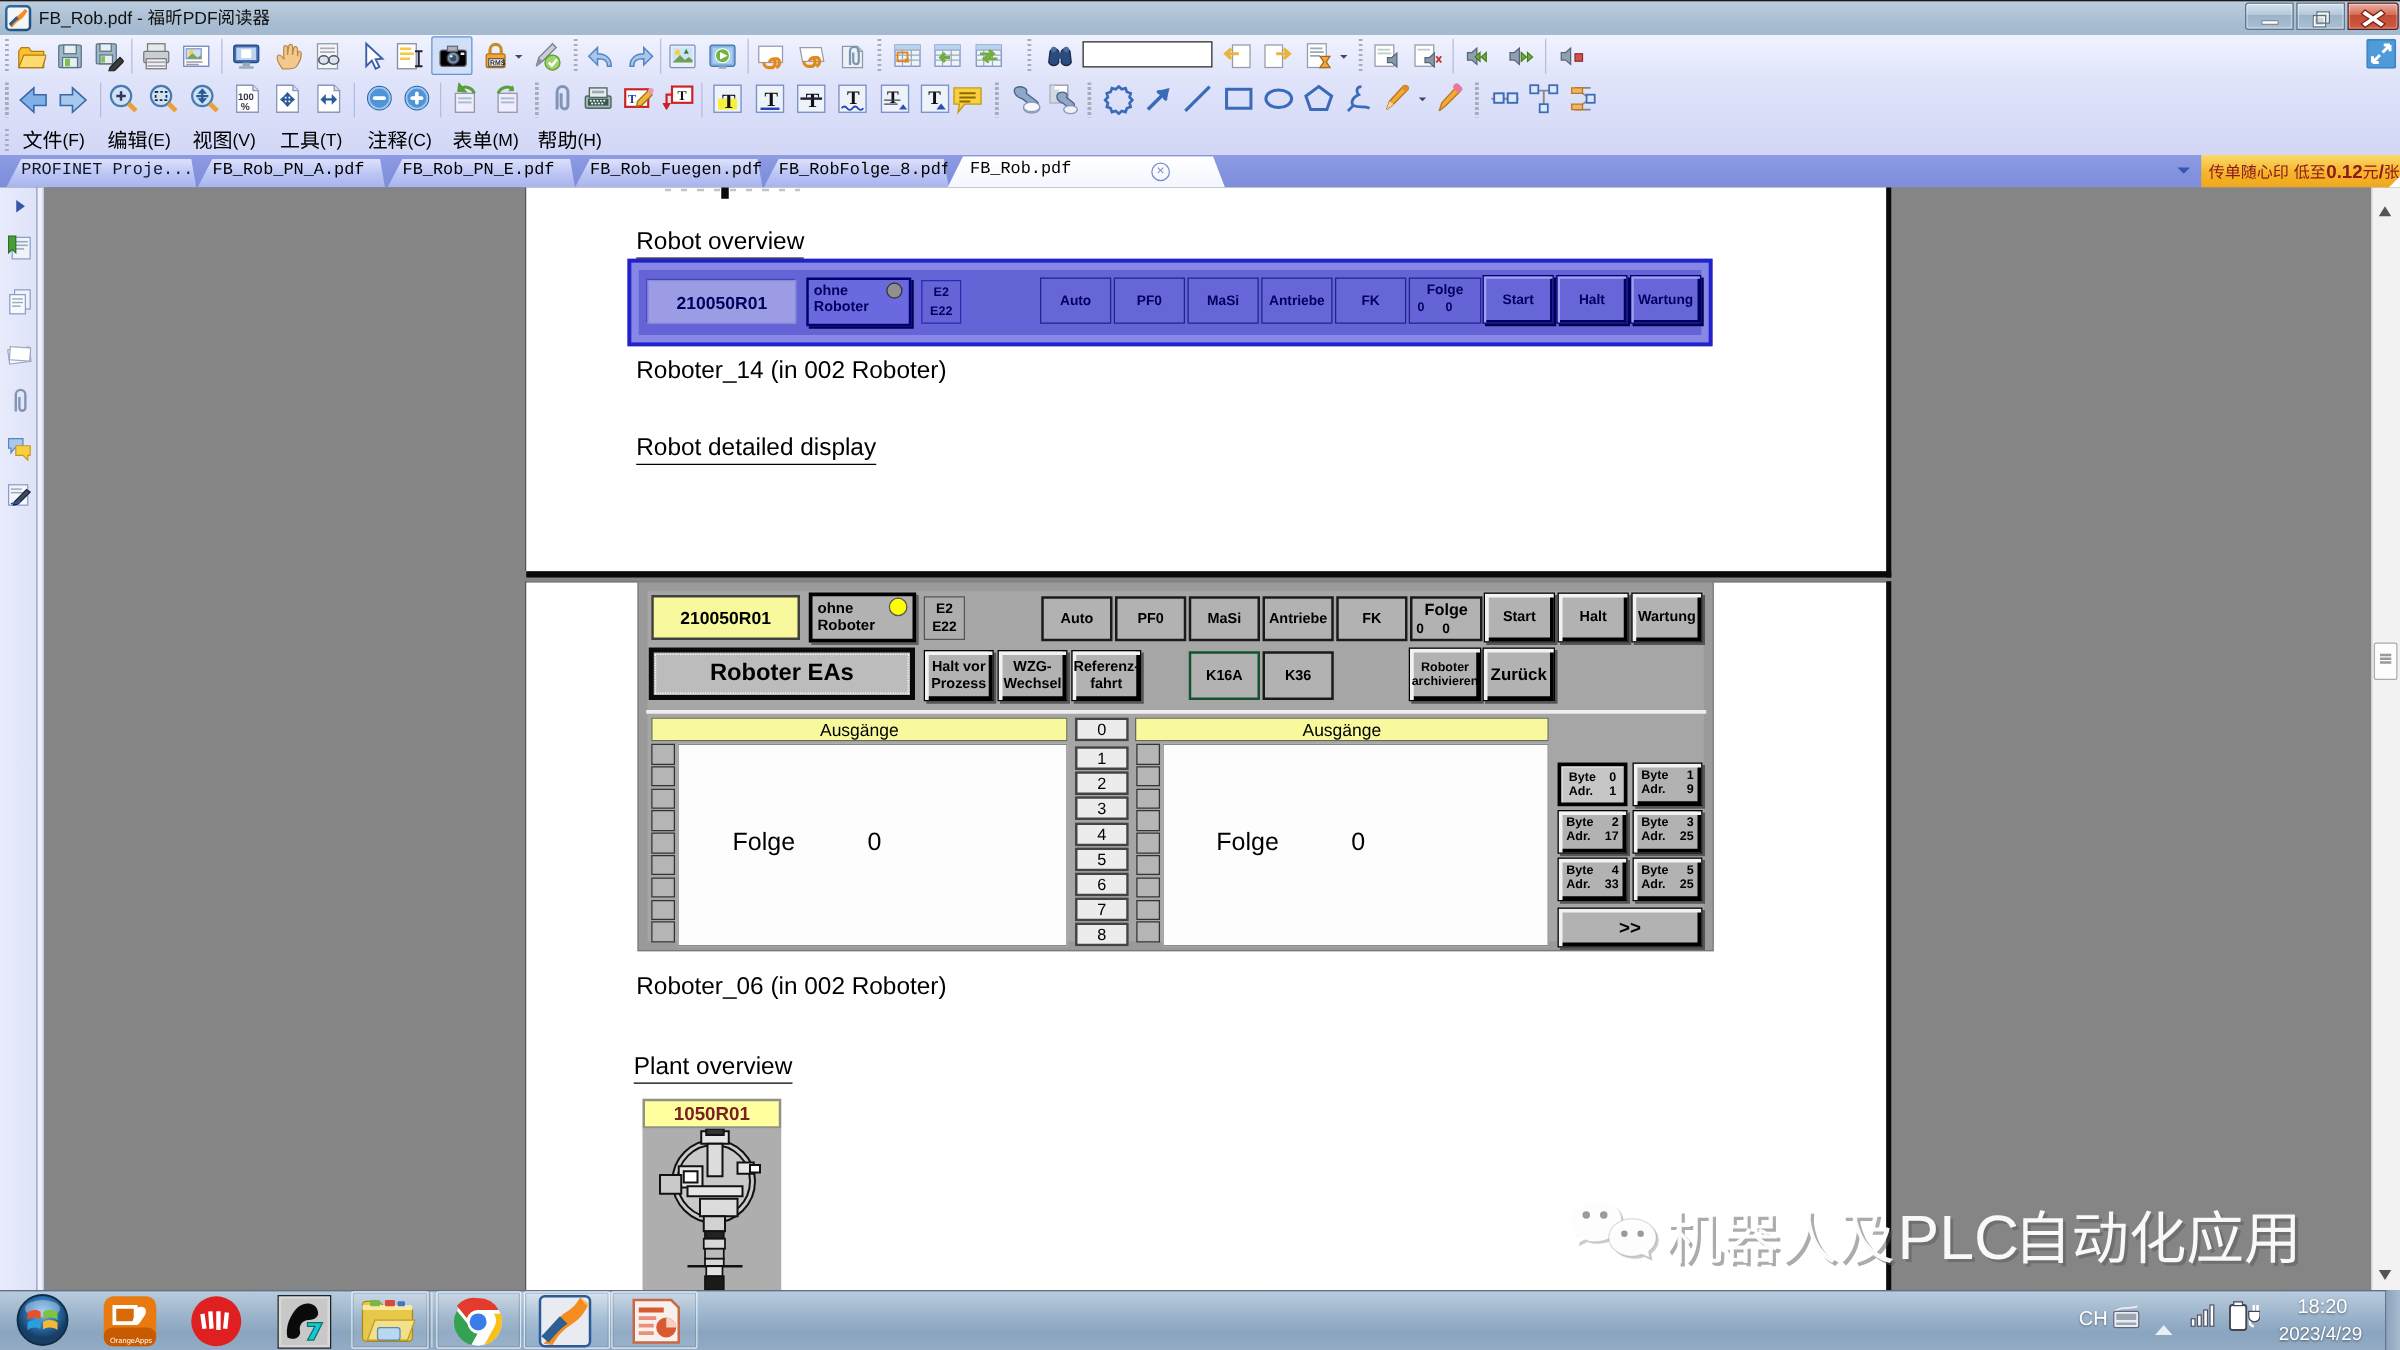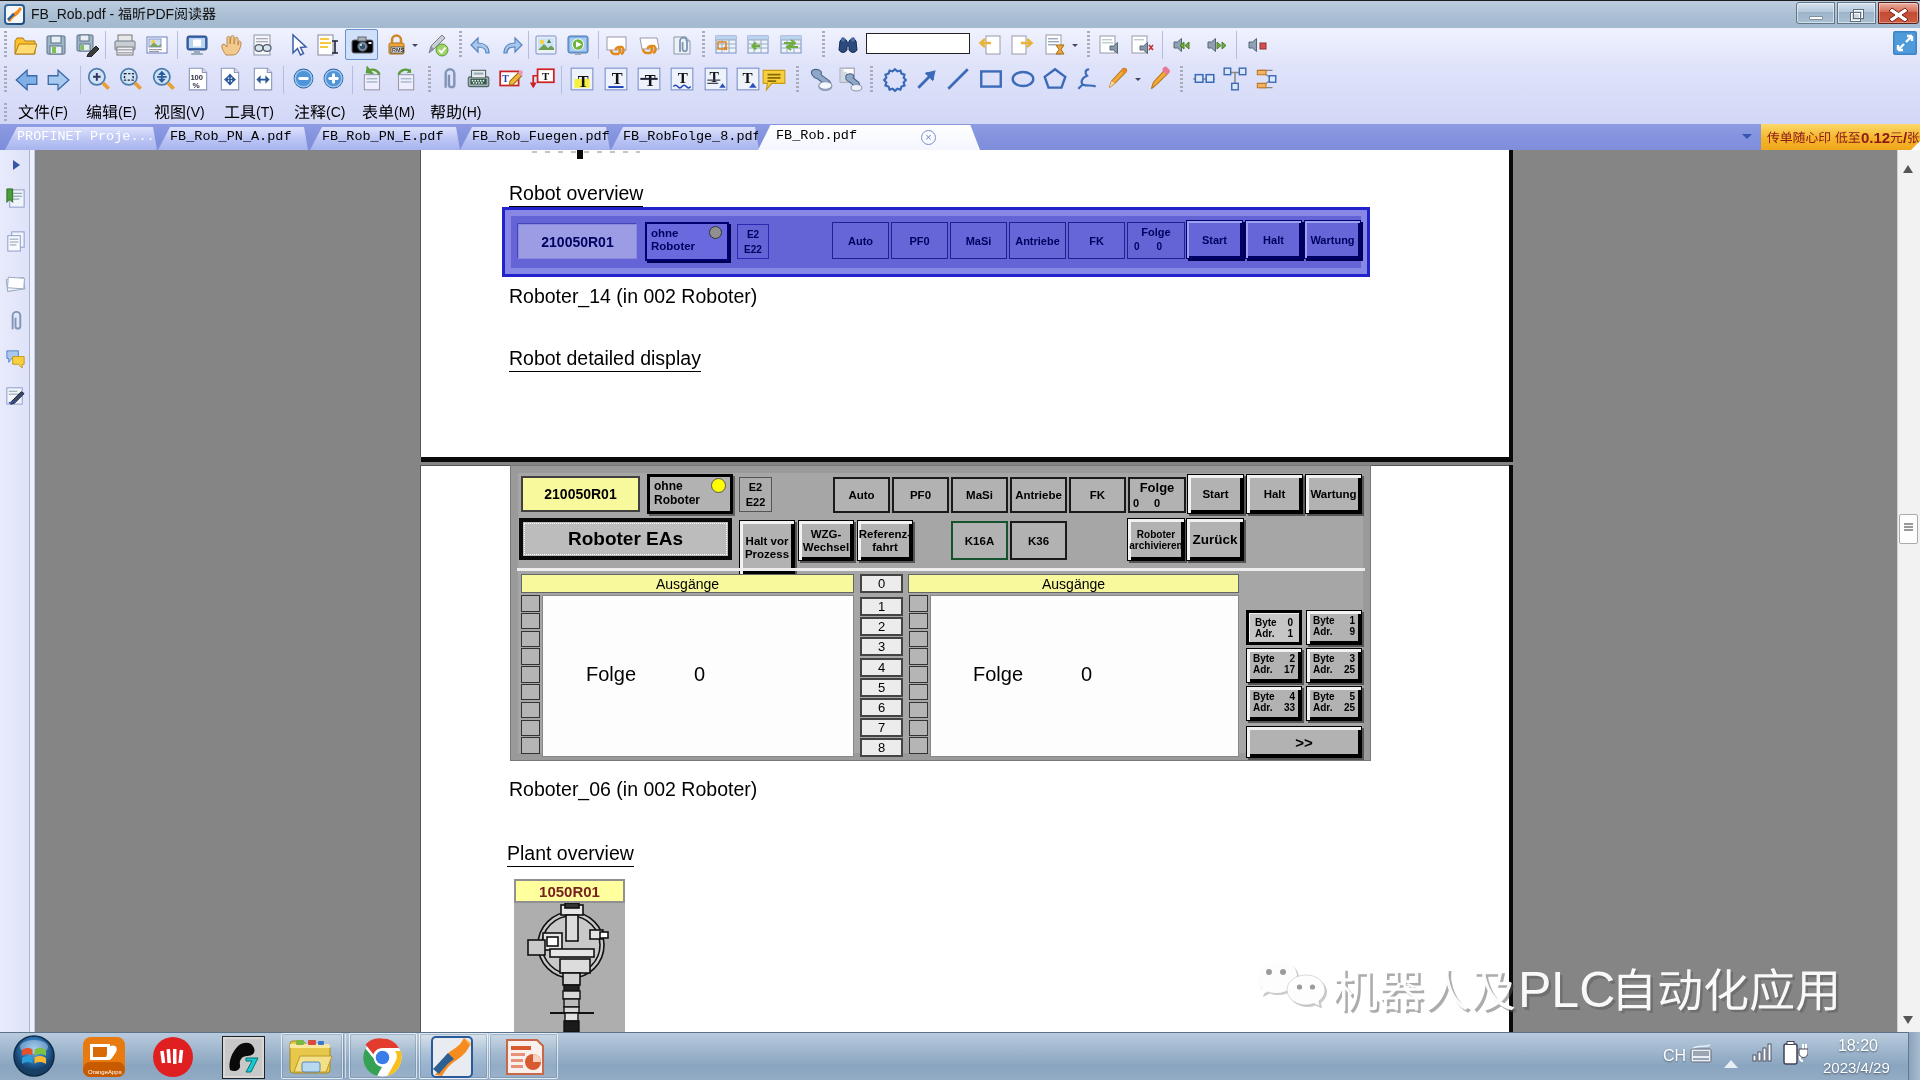--- a/index.html
+++ b/index.html
@@ -604,21 +604,21 @@
 <div class="abs" style="left:362px;top:103px;height:18px;display:flex;align-items:center;font-size:14px;color:#000;white-space:pre"><svg class="" width="32" height="20" viewBox="0 0 32 20">
       <path transform="translate(0.0,16.0) scale(0.0160,-0.0160)" fill="#000" d="M252 -79C275 -64 312 -51 591 38C587 54 581 83 579 104L335 31V251C395 292 449 337 492 385C570 175 710 23 917 -46C928 -26 950 3 967 19C868 48 783 97 714 162C777 201 850 253 908 302L846 346C802 303 732 249 672 207C628 259 592 319 566 385H934V450H536V539H858V601H536V686H902V751H536V840H460V751H105V686H460V601H156V539H460V450H65V385H397C302 300 160 223 36 183C52 168 74 140 86 122C142 142 201 170 258 203V55C258 15 236 -2 219 -11C231 -27 247 -61 252 -79Z"></path>
       <path transform="translate(16.0,16.0) scale(0.0160,-0.0160)" fill="#000" d="M221 437H459V329H221ZM536 437H785V329H536ZM221 603H459V497H221ZM536 603H785V497H536ZM709 836C686 785 645 715 609 667H366L407 687C387 729 340 791 299 836L236 806C272 764 311 707 333 667H148V265H459V170H54V100H459V-79H536V100H949V170H536V265H861V667H693C725 709 760 761 790 809Z"></path>
     </svg>(M)</div>
 <div class="abs" style="left:430px;top:103px;height:18px;display:flex;align-items:center;font-size:14px;color:#000;white-space:pre"><svg class="" width="32" height="20" viewBox="0 0 32 20">
       <path transform="translate(0.0,16.0) scale(0.0160,-0.0160)" fill="#000" d="M274 840V761H66V700H274V627H87V568H274V544C274 528 272 510 266 490H50V429H237C206 384 154 340 69 311C86 297 110 273 122 257C231 300 291 366 322 429H540V490H344C348 510 350 528 350 544V568H513V627H350V700H534V761H350V840ZM584 798V303H656V733H827C800 690 767 640 734 596C822 547 855 502 855 466C855 445 848 431 830 423C818 419 803 416 788 415C759 413 723 414 680 418C692 401 702 374 704 355C743 351 786 352 820 355C840 357 863 363 880 371C913 389 930 417 929 461C929 506 900 554 814 607C856 657 900 718 938 770L886 801L873 798ZM150 262V-26H226V194H458V-78H536V194H789V58C789 45 785 41 768 40C752 40 693 40 629 41C639 23 651 -4 655 -24C739 -24 792 -24 824 -13C856 -2 866 19 866 56V262H536V341H458V262Z"></path>
       <path transform="translate(16.0,16.0) scale(0.0160,-0.0160)" fill="#000" d="M633 840C633 763 633 686 631 613H466V542H628C614 300 563 93 371 -26C389 -39 414 -64 426 -82C630 52 685 279 700 542H856C847 176 837 42 811 11C802 -1 791 -4 773 -4C752 -4 700 -3 643 1C656 -19 664 -50 666 -71C719 -74 773 -75 804 -72C836 -69 857 -60 876 -33C909 10 919 153 929 576C929 585 929 613 929 613H703C706 687 706 763 706 840ZM34 95 48 18C168 46 336 85 494 122L488 190L433 178V791H106V109ZM174 123V295H362V162ZM174 509H362V362H174ZM174 576V723H362V576Z"></path>
     </svg>(H)</div>
 <div class="abs" style="left:0;top:124px;width:1920px;height:26px;background:linear-gradient(#8f9ce5,#8292dd 55%,#7e8edb)"></div>
 <div class="abs" style="left:5px;top:127px;width:152px;height:23px;background:linear-gradient(#dde2fb,#bac4f4 55%,#a8b4ee);clip-path:polygon(12px 0,calc(100% - 4px) 0,100% 100%,0 100%)"></div>
-<div class="abs" style="left:17px;top:129px;width:139px;height:18px;font-family:'Liberation Mono',monospace;font-size:13.5px;color:#ffffff;white-space:nowrap;overflow:hidden">PROFINET Proje...</div>
+<div class="abs" style="left:17px;top:129px;width:139px;height:18px;font-family:'Liberation Mono',monospace;font-size:13.5px;color:#0f172a;white-space:nowrap;overflow:hidden">PROFINET Proje...</div>
 <div class="abs" style="left:158px;top:127px;width:150px;height:23px;background:linear-gradient(#dde2fb,#bac4f4 55%,#a8b4ee);clip-path:polygon(12px 0,calc(100% - 4px) 0,100% 100%,0 100%)"></div>
 <div class="abs" style="left:170px;top:129px;width:137px;height:18px;font-family:'Liberation Mono',monospace;font-size:13.5px;color:#000;white-space:nowrap;overflow:hidden">FB_Rob_PN_A.pdf</div>
 <div class="abs" style="left:310px;top:127px;width:150px;height:23px;background:linear-gradient(#dde2fb,#bac4f4 55%,#a8b4ee);clip-path:polygon(12px 0,calc(100% - 4px) 0,100% 100%,0 100%)"></div>
 <div class="abs" style="left:322px;top:129px;width:137px;height:18px;font-family:'Liberation Mono',monospace;font-size:13.5px;color:#000;white-space:nowrap;overflow:hidden">FB_Rob_PN_E.pdf</div>
 <div class="abs" style="left:460px;top:127px;width:150px;height:23px;background:linear-gradient(#dde2fb,#bac4f4 55%,#a8b4ee);clip-path:polygon(12px 0,calc(100% - 4px) 0,100% 100%,0 100%)"></div>
 <div class="abs" style="left:472px;top:129px;width:137px;height:18px;font-family:'Liberation Mono',monospace;font-size:13.5px;color:#000;white-space:nowrap;overflow:hidden">FB_Rob_Fuegen.pdf</div>
 <div class="abs" style="left:611px;top:127px;width:148px;height:23px;background:linear-gradient(#dde2fb,#bac4f4 55%,#a8b4ee);clip-path:polygon(12px 0,calc(100% - 4px) 0,100% 100%,0 100%)"></div>
 <div class="abs" style="left:623px;top:129px;width:135px;height:18px;font-family:'Liberation Mono',monospace;font-size:13.5px;color:#000;white-space:nowrap;overflow:hidden">FB_RobFolge_8.pdf</div>
 <div class="abs" style="left:758px;top:124px;width:222px;height:26px;background:linear-gradient(#fff,#f4f6ff);clip-path:polygon(13px 0,calc(100% - 10px) 0,100% 100%,0 100%);border-top:1px solid #8896d8"></div>
 <div class="abs" style="left:776px;top:128px;font-family:'Liberation Mono',monospace;font-size:13.5px;color:#000">FB_Rob.pdf</div>
@@ -741,21 +741,21 @@
     <div style="text-align:center;font-size:13px;margin-top:1px">Folge</div>
     <div style="display:flex;justify-content:space-between;padding:2px 24px 0 3px;font-size:11px">
       <span>0</span>
       <span>0</span>
     </div>
   </div>
 <div class="abs" style="left:1187px;top:474px;width:57px;height:40px;background:#b2b2b2;border:1px solid #000;box-shadow:inset 3px 3px 0 #f2f2f2,inset -3px -3px 0 #000,2px 2px 0 #555;display:flex;align-items:center;justify-content:center;font-size:11.5px;font-weight:bold;color:#000;text-align:center;">Start</div>
 <div class="abs" style="left:1246px;top:474px;width:57px;height:40px;background:#b2b2b2;border:1px solid #000;box-shadow:inset 3px 3px 0 #f2f2f2,inset -3px -3px 0 #000,2px 2px 0 #555;display:flex;align-items:center;justify-content:center;font-size:11.5px;font-weight:bold;color:#000;text-align:center;">Halt</div>
 <div class="abs" style="left:1305px;top:474px;width:57px;height:40px;background:#b2b2b2;border:1px solid #000;box-shadow:inset 3px 3px 0 #f2f2f2,inset -3px -3px 0 #000,2px 2px 0 #555;display:flex;align-items:center;justify-content:center;font-size:11.5px;font-weight:bold;color:#000;text-align:center;">Wartung</div>
 <div class="abs" style="left:519px;top:518px;width:213px;height:42px;background:#bcbcbc;border:4px solid #0a0a0a;outline:1px dotted #fff;outline-offset:-6px;display:flex;align-items:center;justify-content:center;font-size:19px;font-weight:bold;color:#000;">Roboter EAs</div>
-<div class="abs" style="left:739px;top:520px;width:56px;height:55px;background:#b2b2b2;border:1px solid #000;box-shadow:inset 3px 3px 0 #f2f2f2,inset -3px -3px 0 #000,2px 2px 0 #555;display:flex;align-items:center;justify-content:center;font-size:11.5px;font-weight:bold;color:#000;text-align:center;line-height:13px;">Halt vor<br>Prozess</div>
+<div class="abs" style="left:739px;top:520px;width:56px;height:41px;background:#b2b2b2;border:1px solid #000;box-shadow:inset 3px 3px 0 #f2f2f2,inset -3px -3px 0 #000,2px 2px 0 #555;display:flex;align-items:center;justify-content:center;font-size:11.5px;font-weight:bold;color:#000;text-align:center;line-height:13px;">Halt vor<br>Prozess</div>
 <div class="abs" style="left:798px;top:520px;width:56px;height:41px;background:#b2b2b2;border:1px solid #000;box-shadow:inset 3px 3px 0 #f2f2f2,inset -3px -3px 0 #000,2px 2px 0 #555;display:flex;align-items:center;justify-content:center;font-size:11.5px;font-weight:bold;color:#000;text-align:center;line-height:13px;">WZG-<br>Wechsel</div>
 <div class="abs" style="left:857px;top:520px;width:56px;height:41px;background:#b2b2b2;border:1px solid #000;box-shadow:inset 3px 3px 0 #f2f2f2,inset -3px -3px 0 #000,2px 2px 0 #555;display:flex;align-items:center;justify-content:center;font-size:11.5px;font-weight:bold;color:#000;text-align:center;line-height:13px;">Referenz-<br>fahrt</div>
 <div class="abs" style="left:951px;top:521px;width:57px;height:39px;background:#b2b2b2;border:2px solid #14532d;display:flex;align-items:center;justify-content:center;font-size:11.5px;font-weight:bold;color:#000;text-align:center">K16A</div>
 <div class="abs" style="left:1010px;top:521px;width:57px;height:39px;background:#b2b2b2;border:2px solid #1a1a1a;display:flex;align-items:center;justify-content:center;font-size:11.5px;font-weight:bold;color:#000;text-align:center">K36</div>
 <div class="abs" style="left:1127px;top:518px;width:58px;height:43px;background:#b2b2b2;border:1px solid #000;box-shadow:inset 3px 3px 0 #f2f2f2,inset -3px -3px 0 #000,2px 2px 0 #555;display:flex;align-items:center;justify-content:center;font-size:10px;font-weight:bold;color:#000;text-align:center;line-height:11px;">Roboter<br>archivieren</div>
 <div class="abs" style="left:1186px;top:518px;width:58px;height:43px;background:#b2b2b2;border:1px solid #000;box-shadow:inset 3px 3px 0 #f2f2f2,inset -3px -3px 0 #000,2px 2px 0 #555;display:flex;align-items:center;justify-content:center;font-size:13.5px;font-weight:bold;color:#000;text-align:center;">Zurück</div>
 <div class="abs" style="left:517px;top:568px;width:848px;height:3px;background:#ededed"></div>
 <div class="abs" style="left:521px;top:574px;width:333px;height:19px;background:#f8f89c;border:1px solid #666;display:flex;align-items:center;justify-content:center;font-size:14px;color:#000">Ausgänge</div>
 <div class="abs" style="left:908px;top:574px;width:331px;height:19px;background:#f8f89c;border:1px solid #666;display:flex;align-items:center;justify-content:center;font-size:14px;color:#000">Ausgänge</div>
 <div class="abs" style="left:521px;top:595px">

